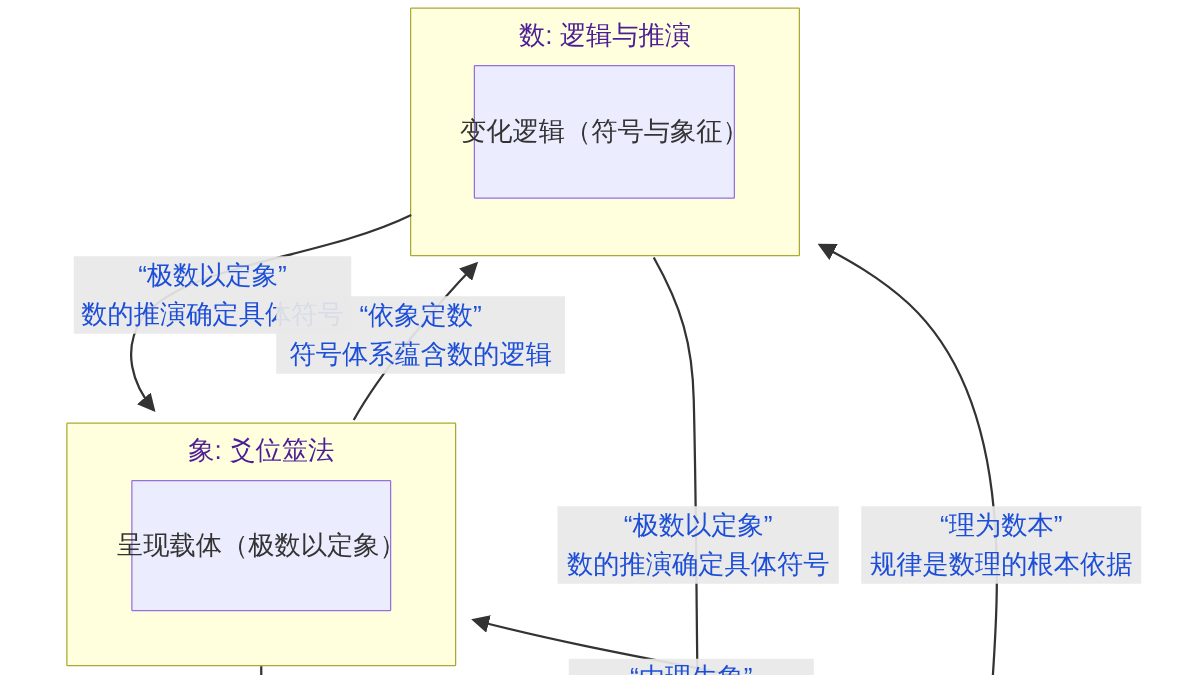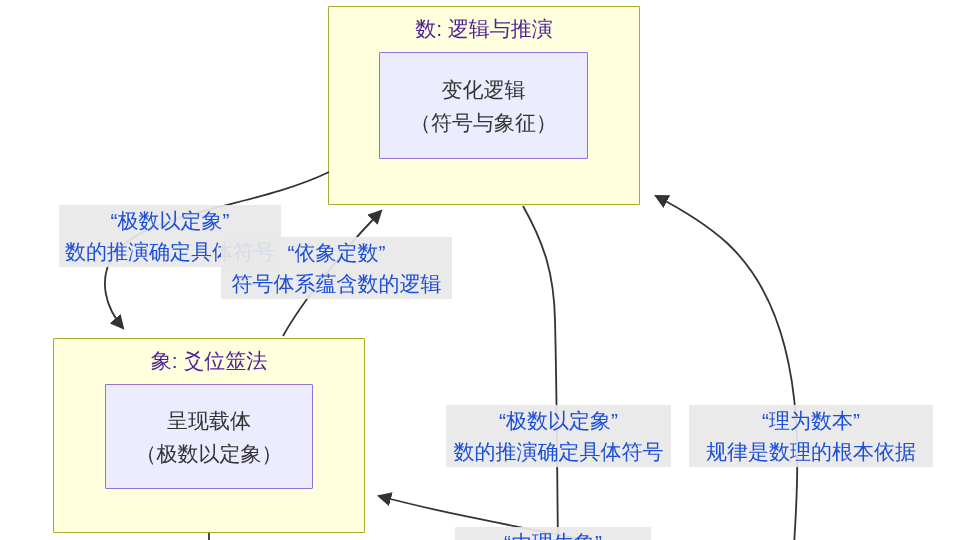--- a/index.html
+++ b/index.html
@@ -31,21 +31,21 @@
     line-height: 25px;
     color: #4c1d95;
     white-space: nowrap;
   }
   .node {
     position: absolute;
     background: #ececff;
     border: 1px solid #9370db;
     border-radius: 1px;
     display: flex;
-    flex-direction: column;
+    flex-direction: row;
     align-items: center;
     justify-content: center;
   }
   .node div {
     font-size: 21px;
     line-height: 33px;
     text-align: center;
     white-space: nowrap;
   }
   .edge-label {
@@ -109,21 +109,21 @@
   <div class="edge-label" style="left:221px; top:237px; width:231px;">
     <div>“依象定数”</div>
     <div>符号体系蕴含数的逻辑</div>
   </div>
 
   <div class="edge-label" style="left:446px; top:405px; width:225px;">
     <div>“极数以定象”</div>
     <div>数的推演确定具体符号</div>
   </div>
 
-  <div class="edge-label" style="left:689px; top:405px; width:244px;">
+  <div class="edge-label" style="left:689px; top:405px; width:224px;">
     <div>“理为数本”</div>
     <div>规律是数理的根本依据</div>
   </div>
 
   <div class="edge-label" style="left:455px; top:527px; width:196px; height:40px;">
     <div>“由理生象”</div>
   </div>
 
 </div>
 

